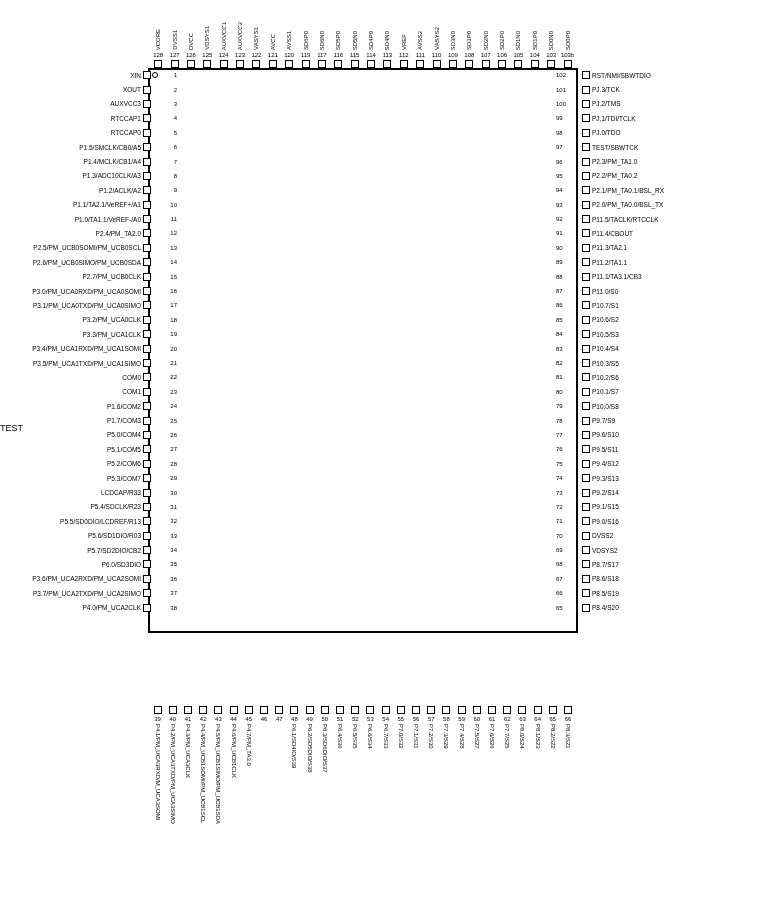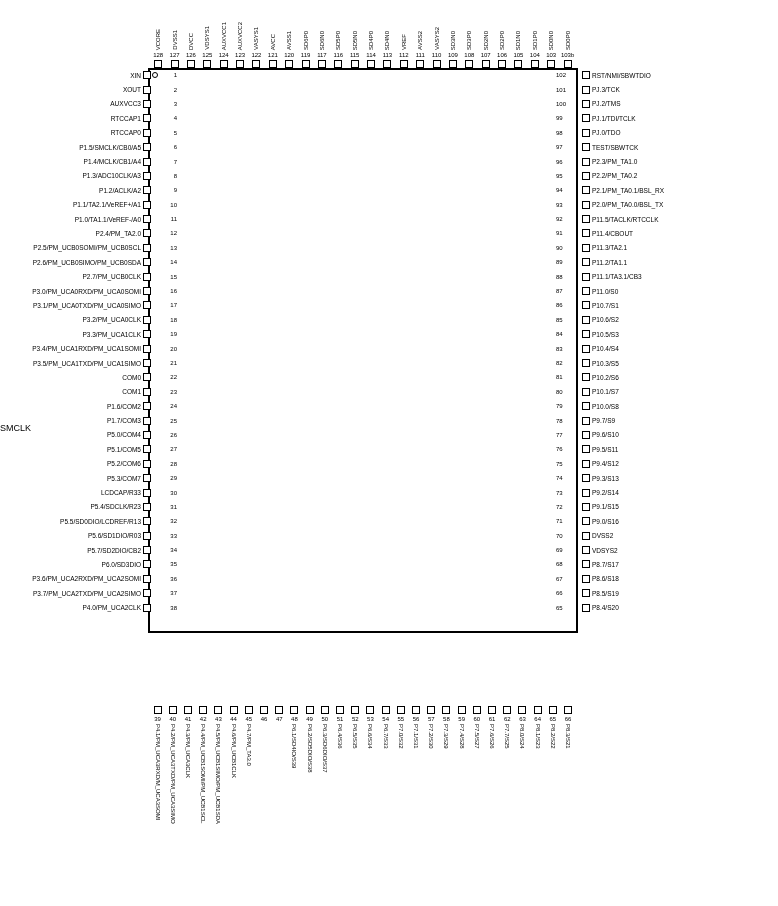--- a/index.html
+++ b/index.html
@@ -833,14 +833,14 @@
     <span style="writing-mode:vertical-rl; font-size:6px; white-space:nowrap; line-height:1; margin-top:2px;">P8.2/S22</span>
   </div>
         <div style="display: flex; flex-direction: column; align-items: center; width: 14px;">
     <div style="width:8px; height:8px; border:1px solid #000; background:#fff;"></div>
     <span style="font-size:6px; margin-top:2px;">66</span>
     <span style="writing-mode:vertical-rl; font-size:6px; white-space:nowrap; line-height:1; margin-top:2px;">P8.3/S21</span>
   </div>
       </div>
     </div>
 
-<div style="position: absolute; top: 423px; left: 0px; font-size: 9px; font-weight: normal;">SMCLK</div>
+<div style="position: absolute; top: 423px; left: 0px; font-size: 9px; font-weight: normal;">TEST</div>
   </div>
 
 </body></html>

